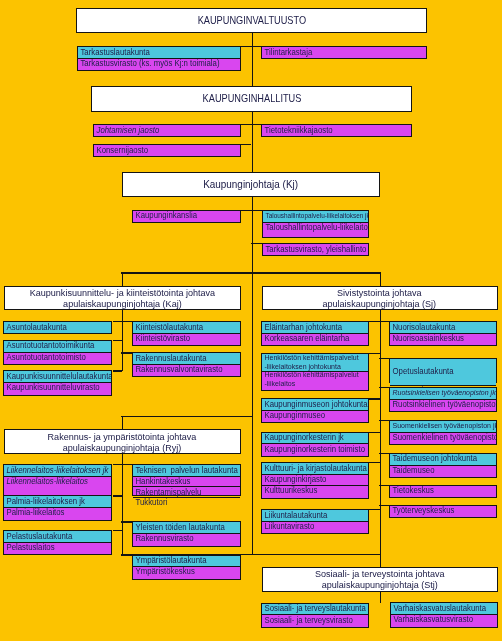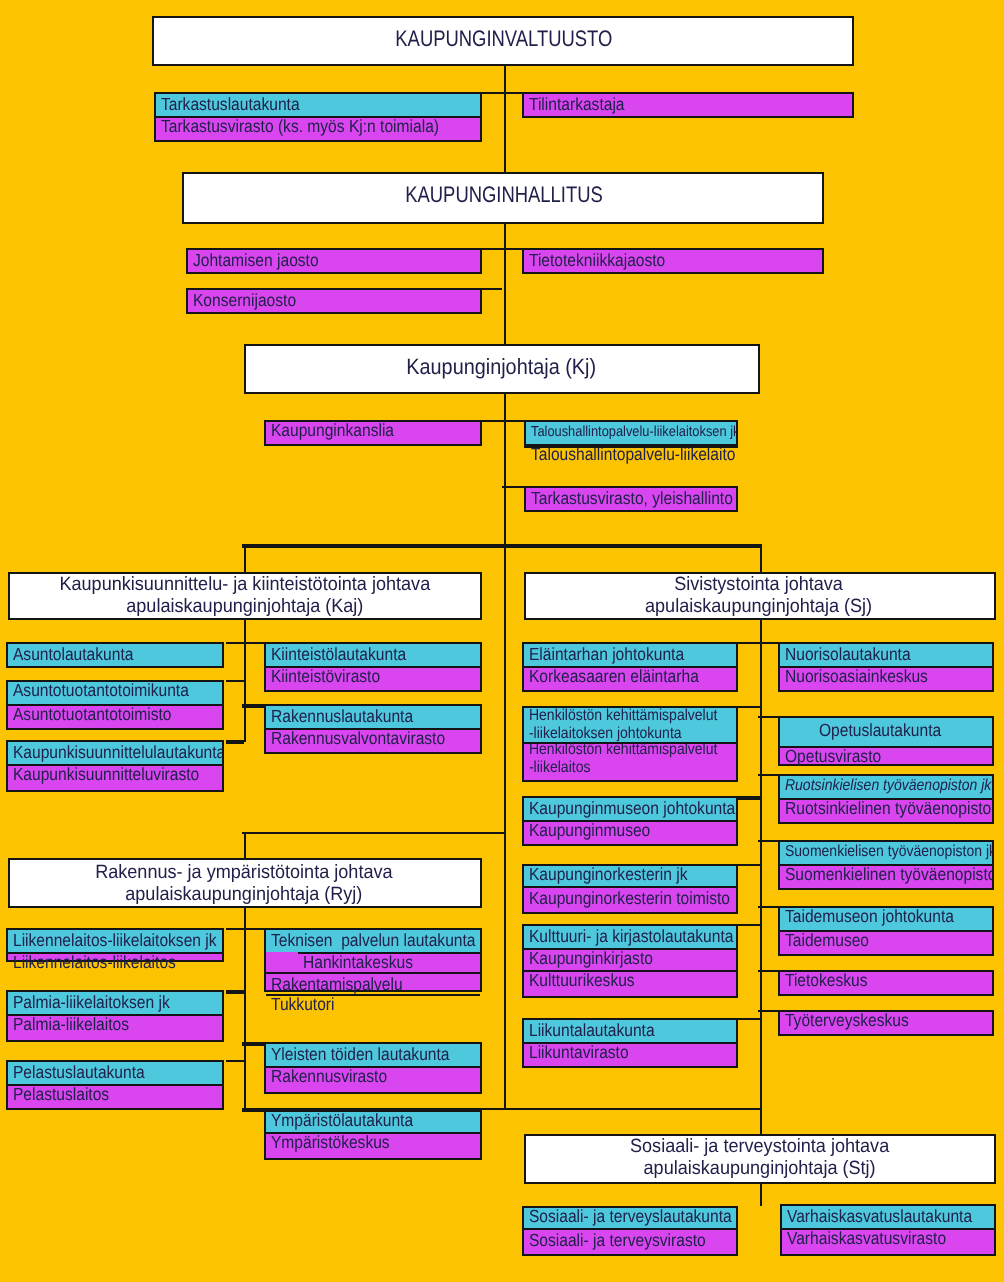--- a/index.html
+++ b/index.html
@@ -112,41 +112,41 @@
       </div>
       <div class="row brd" style="height: 10.8px;">
         <span>Tarkastusvirasto (ks. myös Kj:n toimiala)</span>
       </div>
     </div>
     <div class="grp" style="left: 261.4px; top: 46.2px; width: 165.6px; height: 13.2px;">
       <div class="row" style="height: 10.8px;">
         <span>Tilintarkastaja</span>
       </div>
     </div>
-    <div class="grp" style="left: 92.5px; top: 123.9px; width: 148.2px; height: 13.2px;">
+    <div class="grp" style="left: 92.5px; top: 123.9px; width: 148.2px; height: 13.2px; font-style: italic;">
       <div class="row" style="height: 10.8px;">
         <span>Johtamisen jaosto</span>
       </div>
     </div>
     <div class="grp" style="left: 261.4px; top: 123.9px; width: 150.3px; height: 13.2px;">
       <div class="row" style="height: 10.8px;">
         <span>Tietotekniikkajaosto</span>
       </div>
     </div>
     <div class="grp" style="left: 92.5px; top: 144px; width: 148.2px; height: 13.2px;">
       <div class="row" style="height: 10.8px;">
         <span>Konsernijaosto</span>
       </div>
     </div>
     <div class="grp" style="left: 131.7px; top: 209.8px; width: 109px; height: 13.2px;">
       <div class="row" style="height: 10.8px;">
         <span>Kaupunginkanslia</span>
       </div>
     </div>
-    <div class="grp" style="left: 261.7px; top: 209.8px; width: 107.5px; height: 14px;">
+    <div class="grp" style="left: 261.7px; top: 209.8px; width: 107.5px; height: 28px;">
       <div class="row hdr cnd" style="height: 10.8px;">
         <span style="font-size: 7.26px; transform: scaleX(0.886);">Taloushallintopalvelu-liikelaitoksen jk</span>
       </div>
       <div class="row brd" style="height: 10.8px;">
         <span>Taloushallintopalvelu-liikelaitos</span>
       </div>
     </div>
     <div class="grp" style="left: 261.7px; top: 243px; width: 107.5px; height: 13.2px;">
       <div class="row" style="height: 10.8px;">
         <span>Tarkastusvirasto, yleishallinto</span>
@@ -244,21 +244,21 @@
     </div>
     <div class="grp" style="left: 388.9px; top: 321px; width: 108.2px; height: 25.2px;">
       <div class="row hdr" style="height: 10.8px;">
         <span>Nuorisolautakunta</span>
       </div>
       <div class="row brd" style="height: 10.8px;">
         <span>Nuorisoasiainkeskus</span>
       </div>
     </div>
     <div class="grp" style="left: 388.9px; top: 357.8px; width: 108.2px; height: 25.2px;">
-      <div class="row hdr" style="height: 14px; justify-content: center;">
+      <div class="row hdr" style="height: 26px;">
         <span>Opetuslautakunta</span>
       </div>
       <div class="row brd" style="height: 10.8px;">
         <span>Opetusvirasto</span>
       </div>
     </div>
     <div class="grp" style="left: 388.9px; top: 386.9px; width: 108.2px; height: 25.2px;">
       <div class="row hdr cnd" style="height: 10.8px; font-style: italic;">
         <span style="font-size: 7.91px; transform: scaleX(0.886);">Ruotsinkielisen työväenopiston jk</span>
       </div>
@@ -285,21 +285,21 @@
     <div class="grp" style="left: 388.9px; top: 484.7px; width: 108.2px; height: 13.2px;">
       <div class="row" style="height: 10.8px;">
         <span>Tietokeskus</span>
       </div>
     </div>
     <div class="grp" style="left: 388.9px; top: 504.8px; width: 108.2px; height: 13.2px;">
       <div class="row" style="height: 10.8px;">
         <span>Työterveyskeskus</span>
       </div>
     </div>
-    <div class="grp" style="left: 3.3px; top: 464px; width: 109.2px; height: 17px;">
+    <div class="grp" style="left: 3.3px; top: 464px; width: 109.2px; height: 43px; font-style: italic;">
       <div class="row hdr" style="height: 10.8px;">
         <span>Liikennelaitos-liikelaitoksen jk</span>
       </div>
       <div class="row brd" style="height: 10.8px;">
         <span>Liikennelaitos-liikelaitos</span>
       </div>
     </div>
     <div class="grp" style="left: 3.3px; top: 495.4px; width: 109.2px; height: 25.2px;">
       <div class="row hdr" style="height: 10.8px;">
         <span>Palmia-liikelaitoksen jk</span>
@@ -313,21 +313,21 @@
         <span>Pelastuslautakunta</span>
       </div>
       <div class="row brd" style="height: 10.8px;">
         <span>Pelastuslaitos</span>
       </div>
     </div>
     <div class="grp" style="left: 132.4px; top: 463.9px; width: 108.3px; height: 32px;">
       <div class="row hdr" style="height: 10.8px;">
         <span>Teknisen  palvelun lautakunta</span>
       </div>
-      <div class="row brd" style="height: 10.8px; margin-left: 16px;">
+      <div class="row brd" style="height: 10.8px;">
         <span>Hankintakeskus</span>
       </div>
       <div class="row brd" style="height: 10.8px;">
         <span>Rakentamispalvelu</span>
       </div>
       <div class="row brd" style="height: 10.8px;">
         <span>Tukkutori</span>
       </div>
     </div>
     <div class="grp" style="left: 132.4px; top: 521.4px; width: 108.3px; height: 25.2px;">

